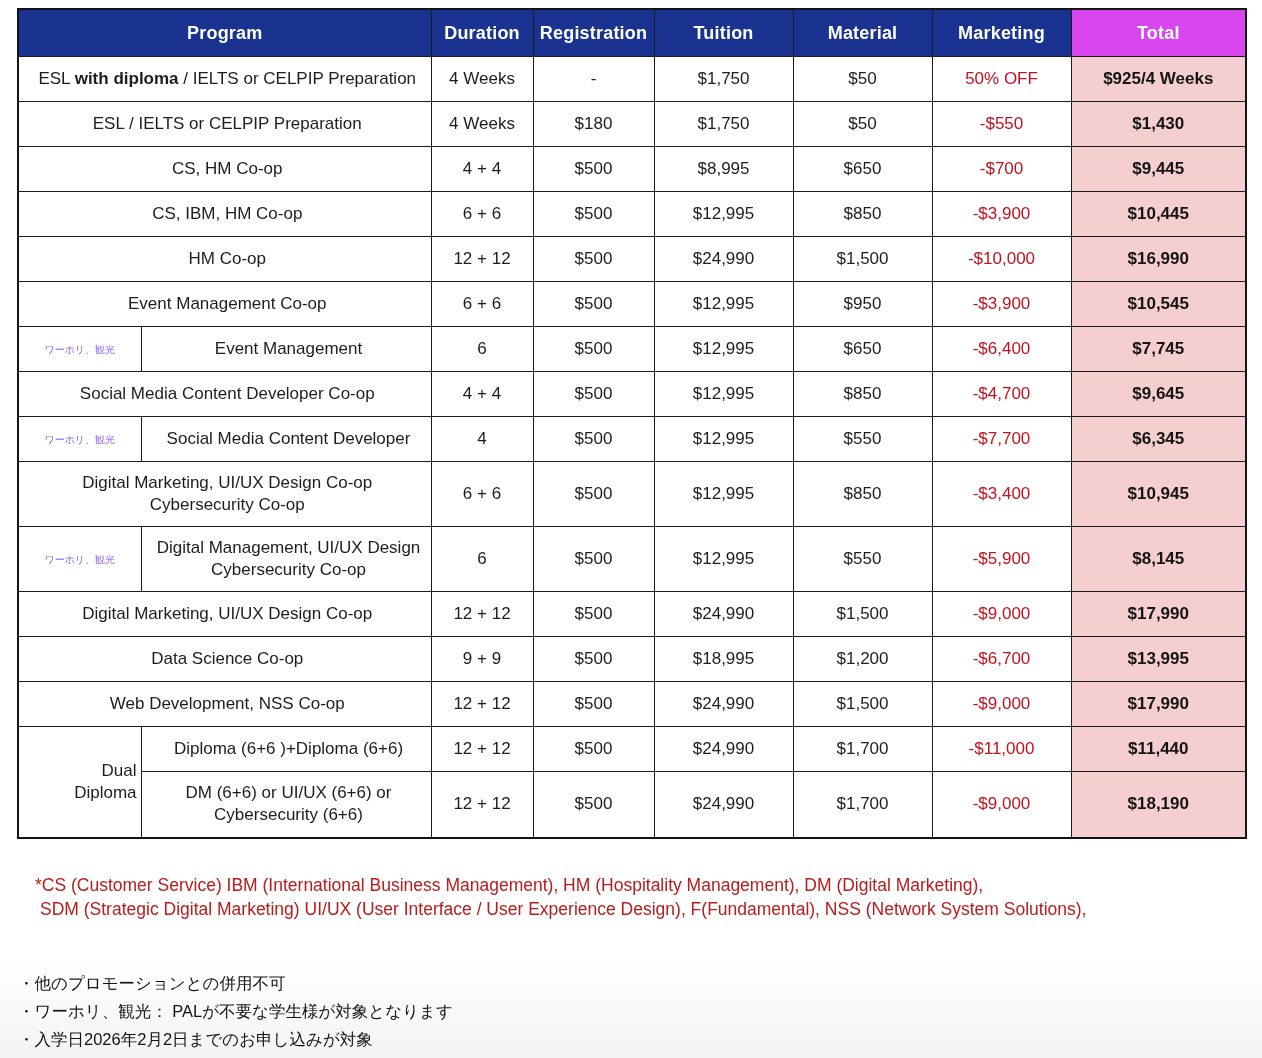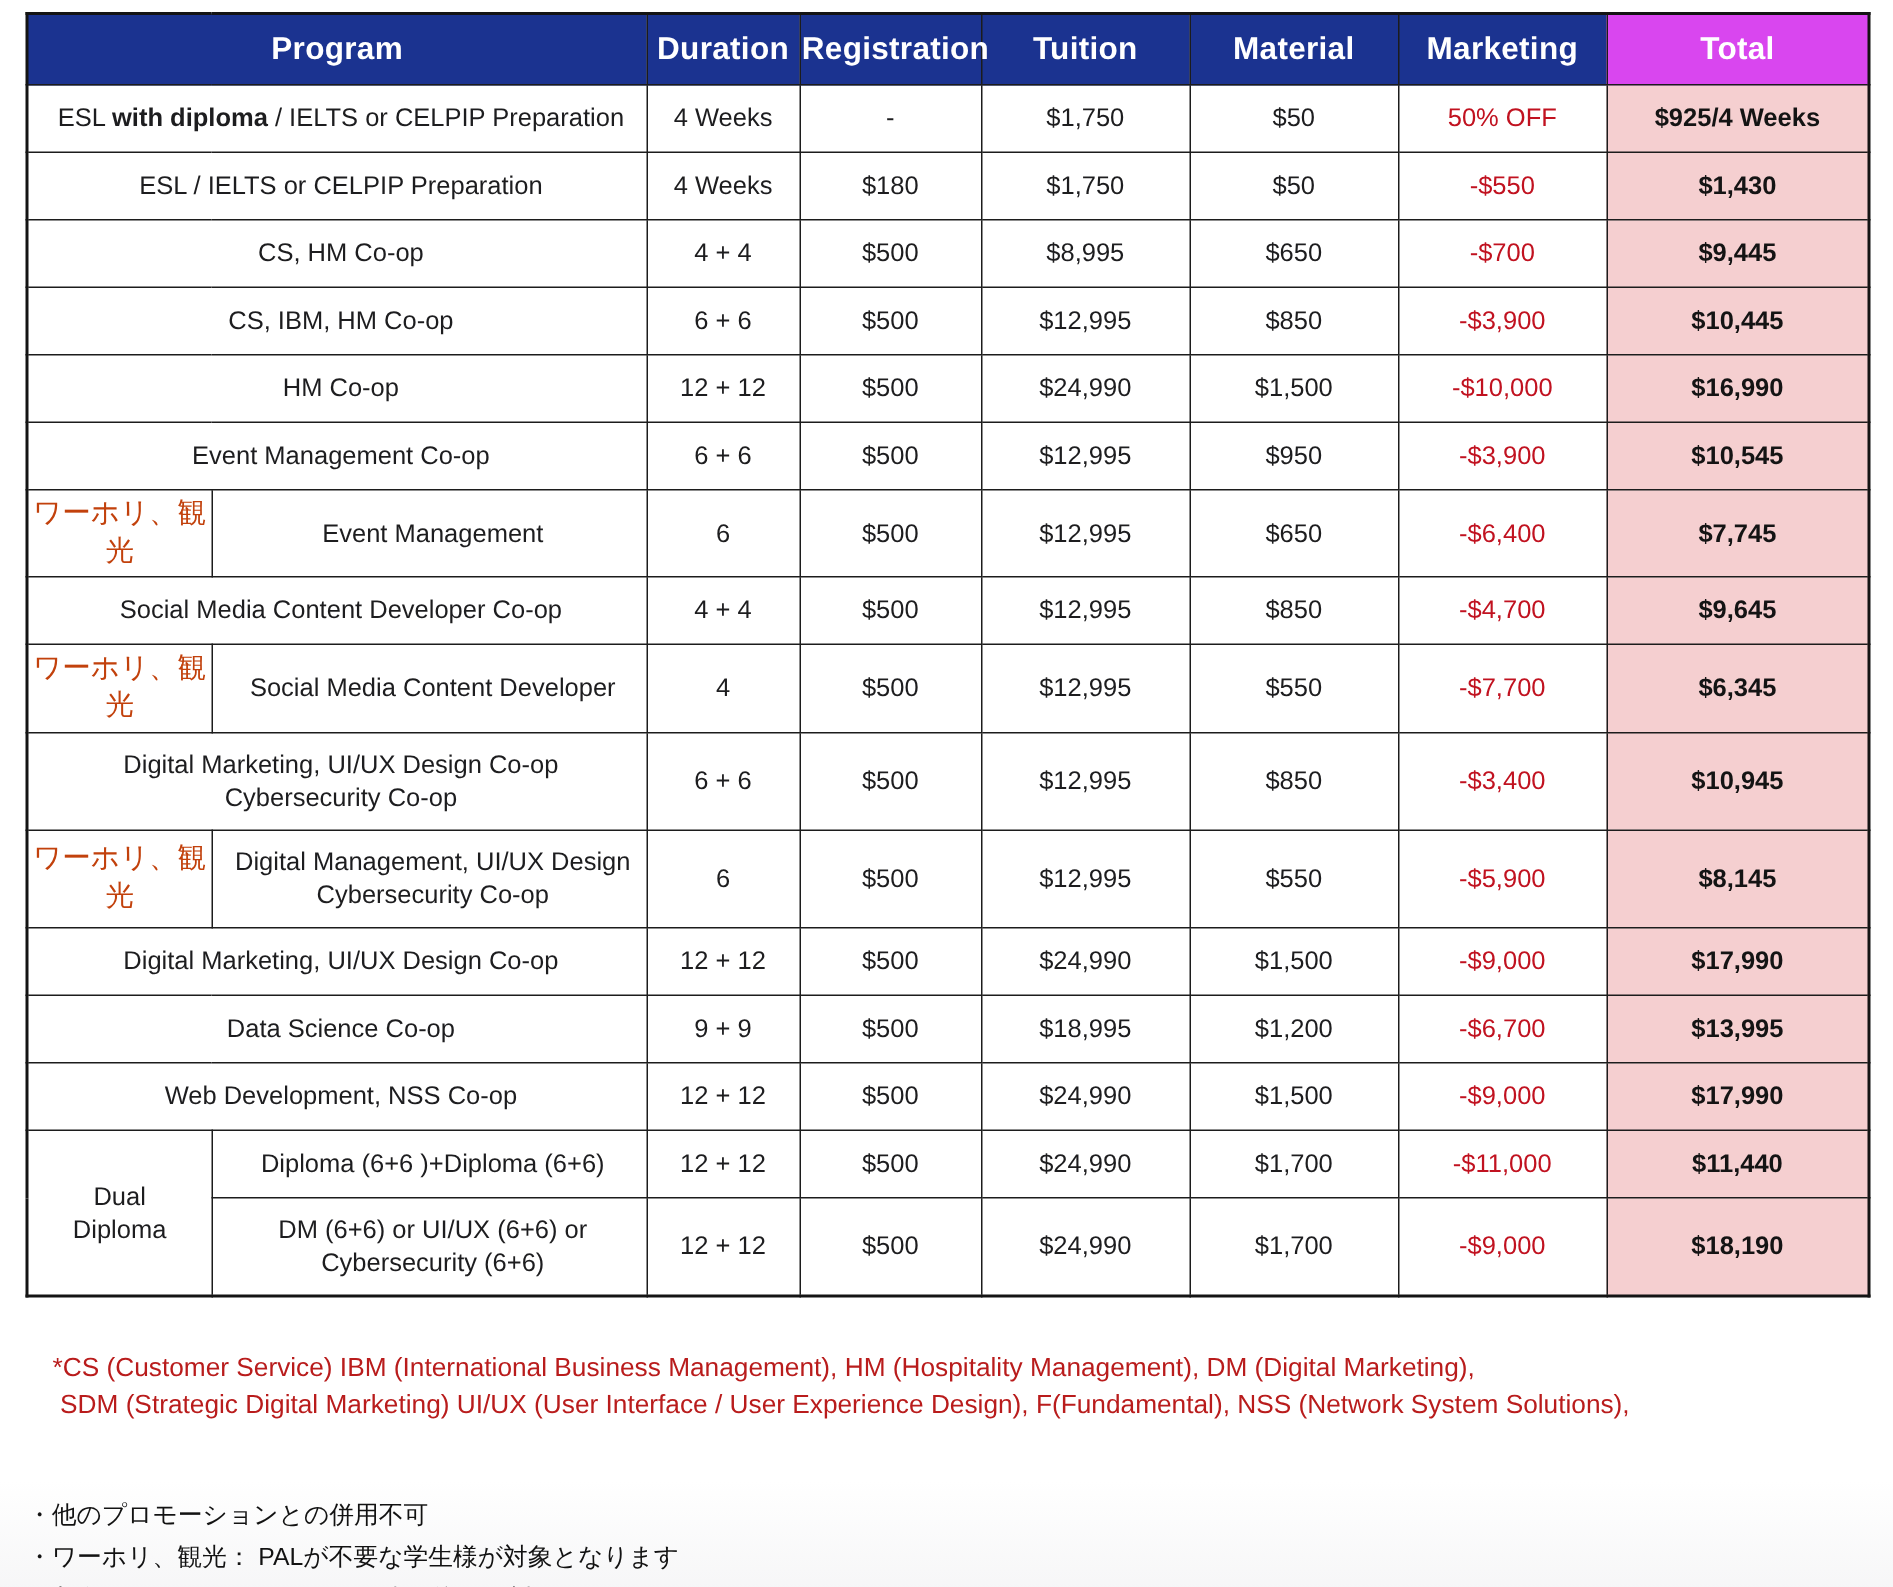--- a/index.html
+++ b/index.html
@@ -15,47 +15,47 @@
     border-collapse:collapse;
     table-layout:fixed;
     width:1228px;
     border:2.5px solid #141414;
   }
   th,td{border:1.5px solid #1c1c1c;}
   thead th{
     background:#1b3390;
     color:#ffffff;
     font-weight:700;
-    font-size:21px;
+    font-size:18px;
     height:44px;
     letter-spacing:.2px;
   }
   thead th.total-h{background:#d946ef;}
   td{font-size:17px;line-height:1.3;}
   td.prog{
     text-align:center;
     padding:10px 8px 10px 13px;
     white-space:pre-line;
   }
   td.c{text-align:center;padding:10px 4px;}
   td.promo{color:#c11220;}
   td.total{
     background:#f5cfd0;
     font-weight:700;
     color:#141414;
     margin-left:10px;
   }
   td.tag{
-    font-size:19px;
+    font-size:10px;
     text-align:center;
     padding:4px 2px;
-    color:#c2410c;
+    color:#8b5cf6;
   }
   td.group{
-    text-align:center;
+    text-align:right;
     white-space:pre-line;
     padding:4px;
     margin-left:12px;
   }
   tr.single td{height:24px;}
   .abbr{
     margin:34px 0 0 18px;
     font-size:17.5px;
     color:#b91c1c;
     line-height:1.42;

